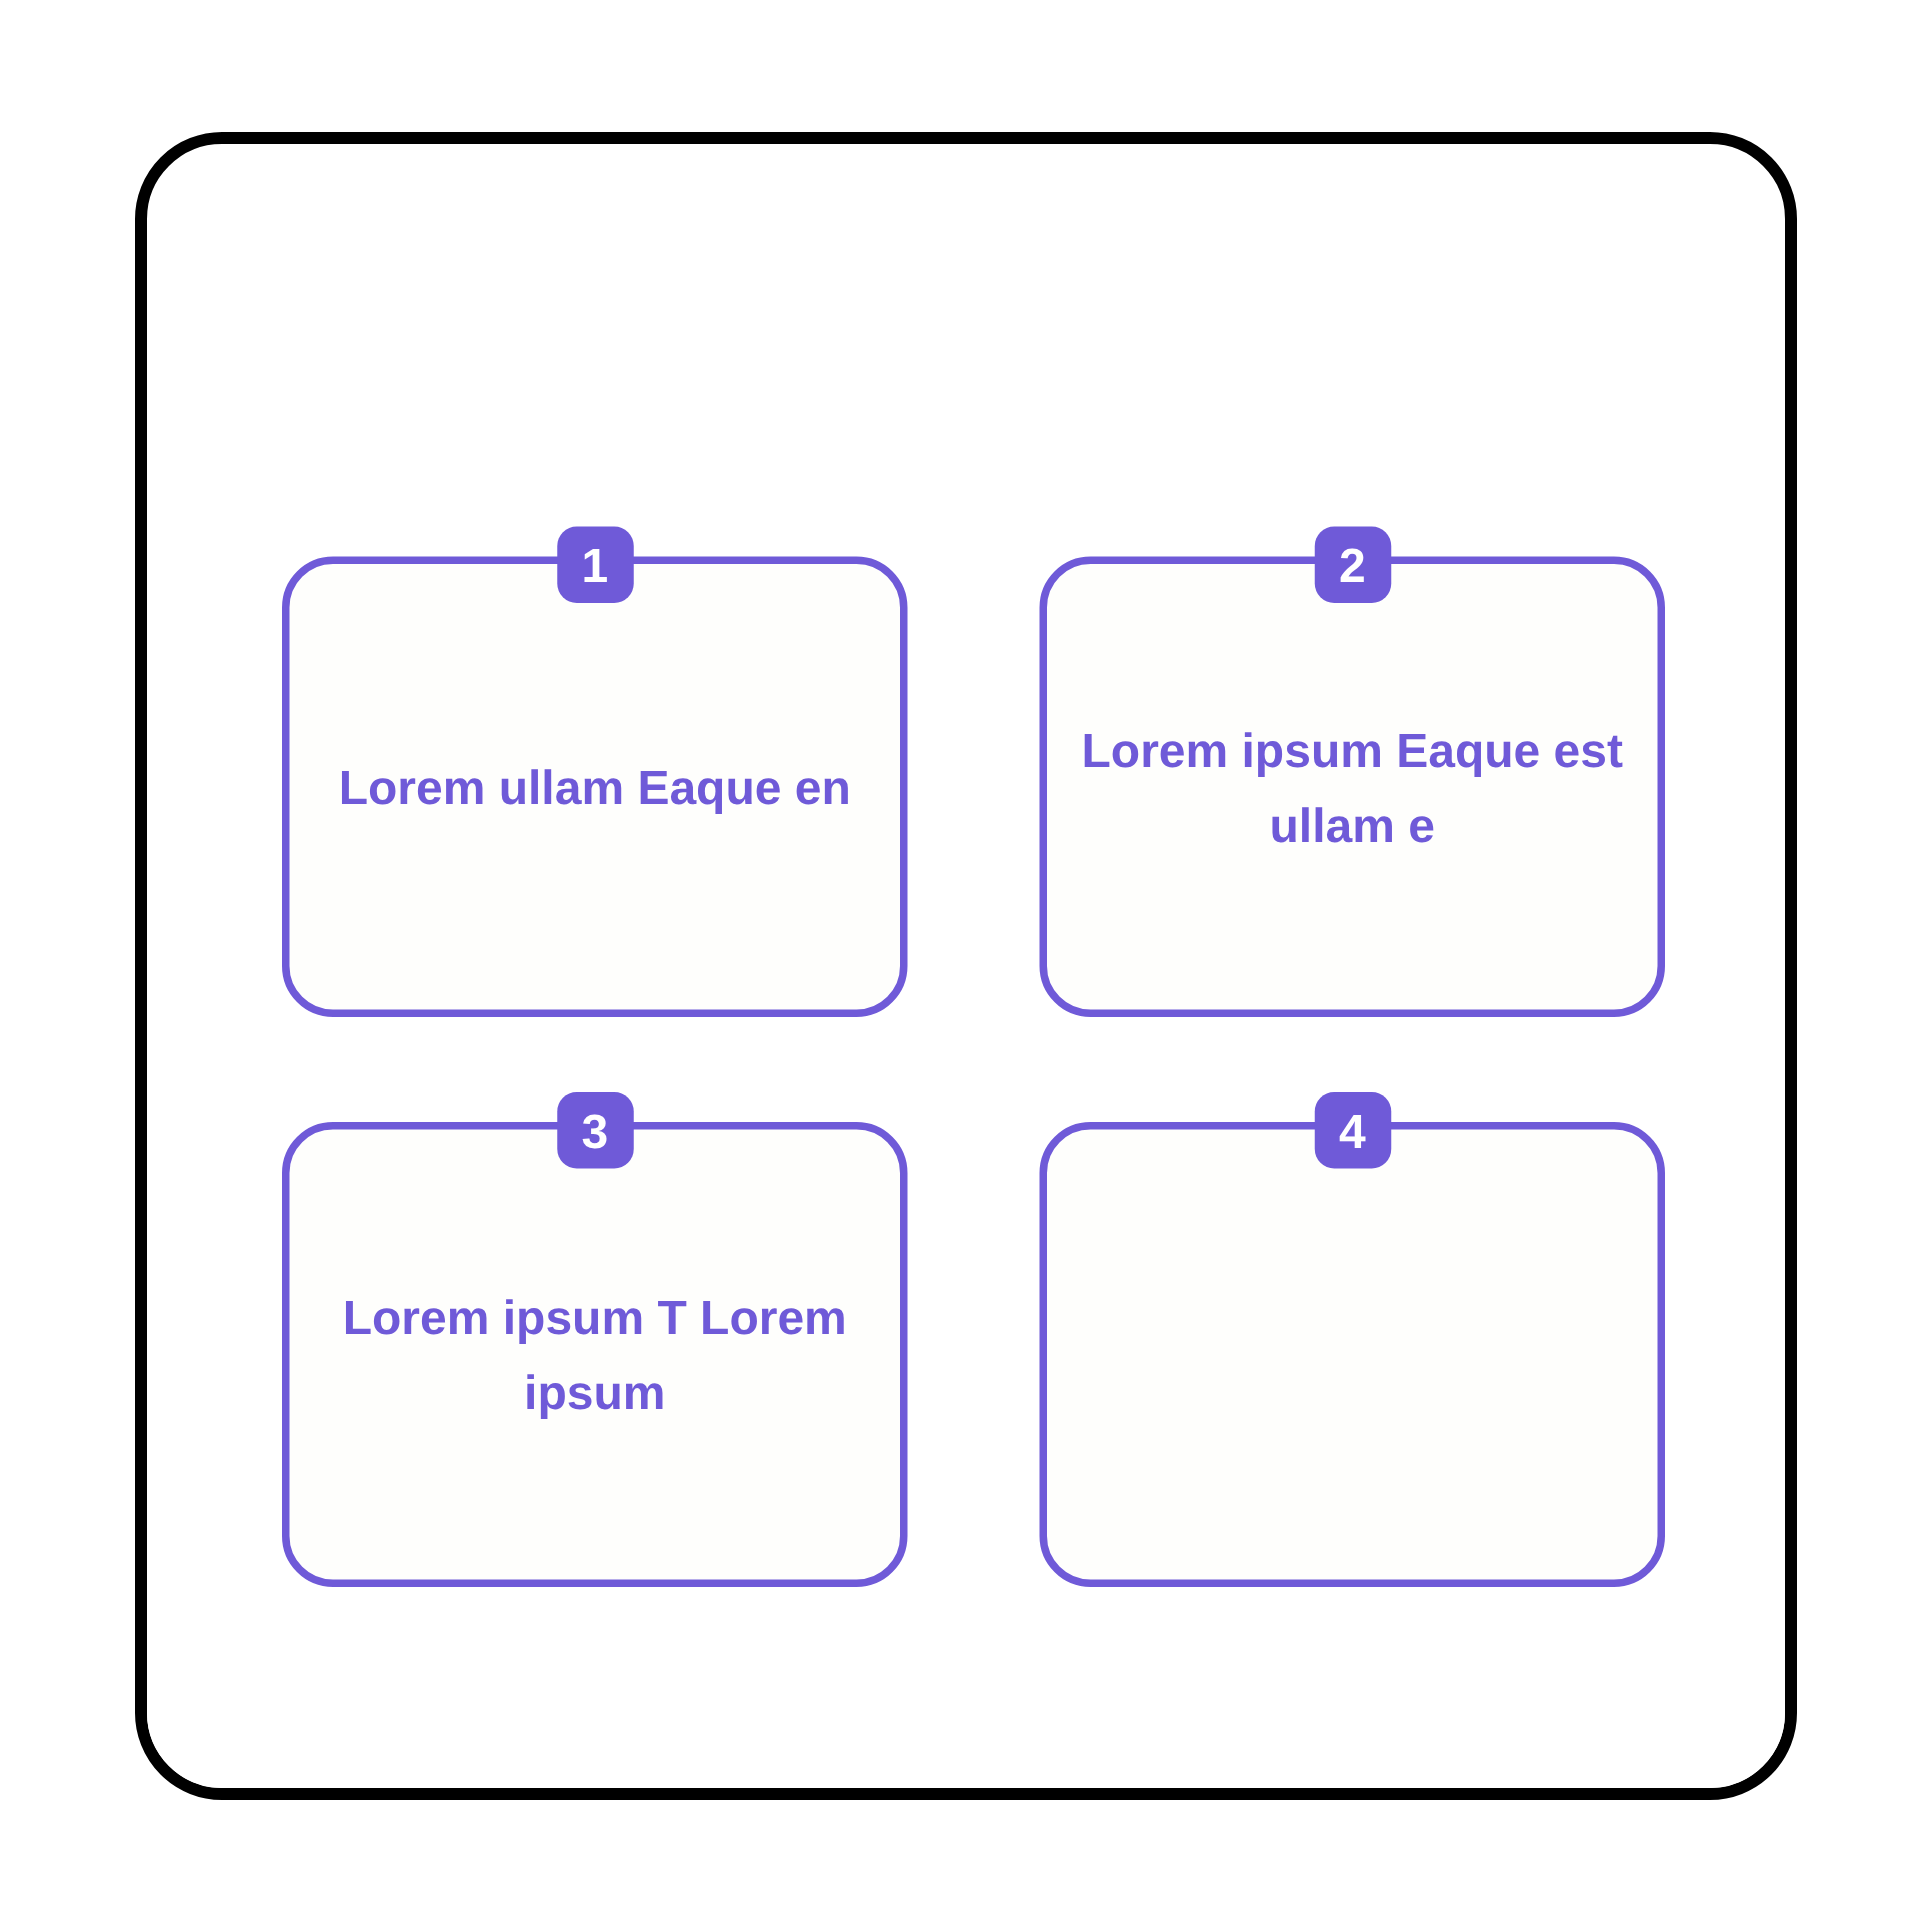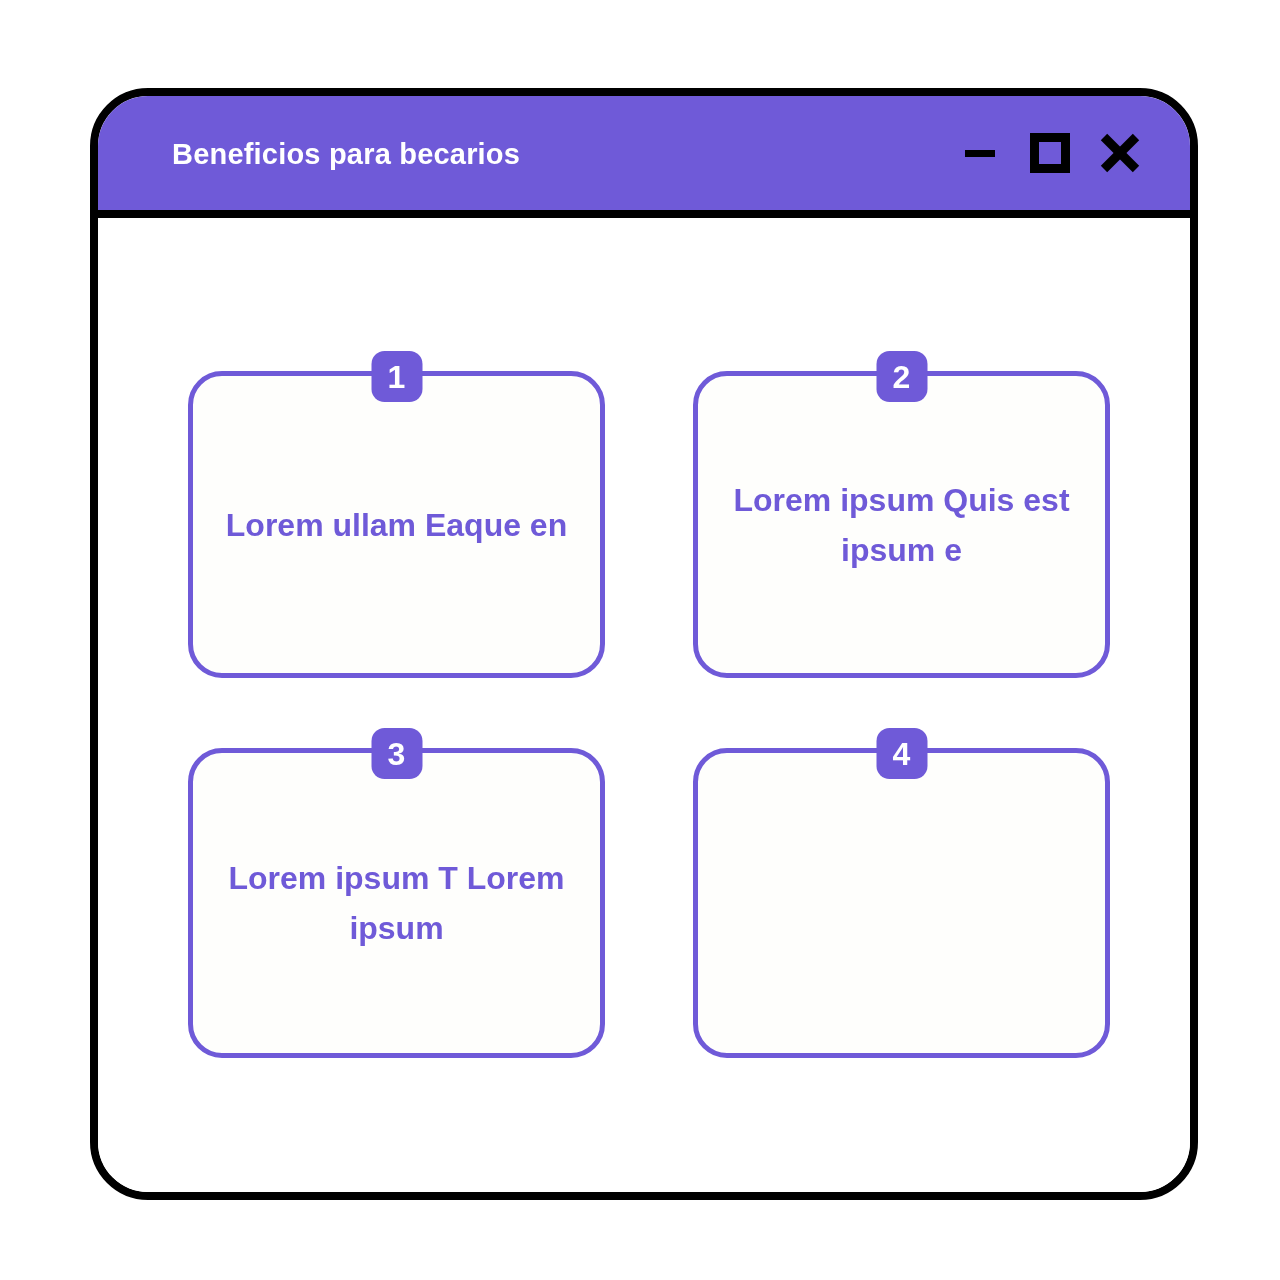--- a/index.html
+++ b/index.html
@@ -139,64 +139,32 @@
     margin-top: 2px;
   }
 </style>
 </head>
 <body>
 
 <div id="stage">
 
   <div class="window">
 
-    <div class="titlebar">
-      <div class="window-title">Beneficios para becarios</div>
-
-      <div class="window-controls">
-
-        <div class="ctrl">
-          <span>
-            <svg width="38" height="38" viewBox="0 0 38 38" aria-hidden="true">
-              <rect x="4" y="16" width="30" height="7" fill="#000000"></rect>
-            </svg>
-          </span>
-        </div>
-
-        <div class="ctrl">
-          <span>
-            <svg width="40" height="40" viewBox="0 0 40 40" aria-hidden="true">
-              <rect x="4.5" y="4.5" width="31" height="31" fill="none" stroke="#000000" stroke-width="9"></rect>
-            </svg>
-          </span>
-        </div>
-
-        <div class="ctrl">
-          <span>
-            <svg width="42" height="42" viewBox="0 0 42 42" aria-hidden="true">
-              <line x1="5" y1="5" x2="37" y2="37" stroke="#000000" stroke-width="9" stroke-linecap="butt"></line>
-              <line x1="37" y1="5" x2="5" y2="37" stroke="#000000" stroke-width="9" stroke-linecap="butt"></line>
-            </svg>
-          </span>
-        </div>
-
-      </div>
-    </div>
 
     <div class="window-body">
       <div class="card-grid">
 
         <div class="card">
           <div class="card-badge">1</div>
           <div class="card-text">Lorem ullam Eaque en</div>
         </div>
 
         <div class="card">
           <div class="card-badge">2</div>
-          <div class="card-text">Lorem ipsum Quis est ipsum e</div>
+          <div class="card-text">Lorem ipsum Eaque est ullam e</div>
         </div>
 
         <div class="card">
           <div class="card-badge">3</div>
           <div class="card-text">Lorem ipsum T Lorem ipsum</div>
         </div>
 
         <div class="card">
           <div class="card-badge">4</div>
         </div>

